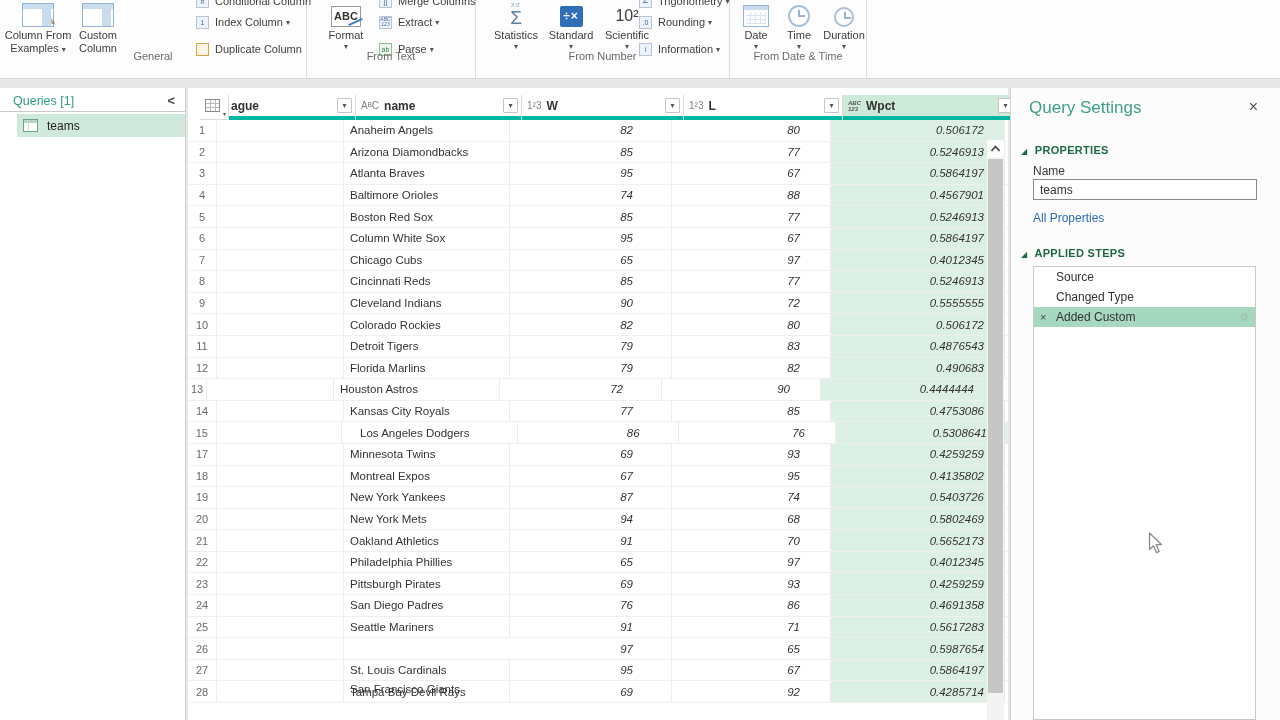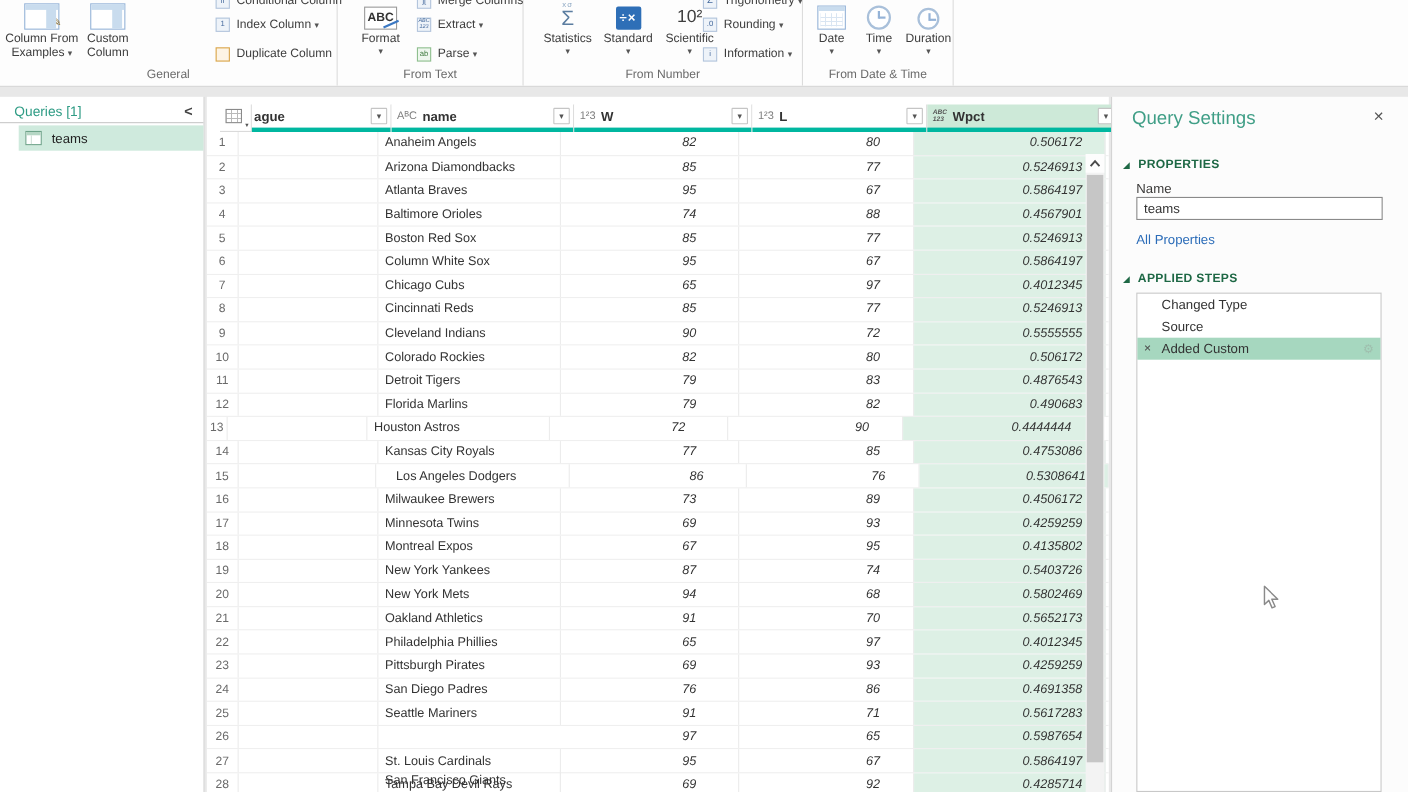--- a/index.html
+++ b/index.html
@@ -8,21 +8,21 @@
   .screen { position:relative; width:1280px; height:720px; }
 
   
   .ribbon { position:absolute; left:0; top:0; width:1280px; height:79px; background:#fdfdfd;
     border-bottom:1px solid #d5d5d5; overflow:hidden; }
   .rgroup { position:absolute; top:0; height:78px; border-right:1px solid #dcdcdc; }
   .g-general { left:0; width:307px; }
   .g-fromtext { left:307px; width:169px; }
   .g-fromnumber { left:476px; width:254px; }
   .g-fromdt { left:730px; width:137px; }
-  .glabel { position:absolute; bottom:4px; left:0; right:0; text-align:center;
+  .glabel { position:absolute; bottom:16px; left:0; right:0; text-align:center;
     font-size:11px; color:#6b6b6b; }
   .bigbtns { position:absolute; left:4px; top:0; display:flex; }
   .bigbtn { display:flex; flex-direction:column; align-items:center; font-size:11px;
     line-height:13px; color:#3e3e3e; text-align:center; padding-top:0; }
   .bicon { height:27px; display:flex; align-items:flex-end; justify-content:center; margin-bottom:2px; }
   .caret { font-size:8px; color:#555; }
   .caret.inline { margin-left:3px; }
   .caret.below { display:block; line-height:8px; margin-top:1px; }
 
   .smallcol { position:absolute; top:0; bottom:16px; }
@@ -489,28 +489,20 @@
 
       <div class="tr">
         <div class="td num" style="width:29px;">15</div>
         <div class="td" style="width:127px;"></div>
         <div class="td name" style="width:166px;margin-left:12px;">Los Angeles Dodgers</div>
         <div class="td right w" style="width:162px;">86</div>
         <div class="td right l" style="width:159px;">76</div>
         <div class="td right wpct" style="width:174px;">0.5308641</div>
       </div>
 
-      <div class="tr">
-        <div class="td num" style="width:29px;">16</div>
-        <div class="td" style="width:127px;"></div>
-        <div class="td name" style="width:166px;">Milwaukee Brewers</div>
-        <div class="td right w" style="width:162px;">73</div>
-        <div class="td right l" style="width:159px;">89</div>
-        <div class="td right wpct" style="width:174px;">0.4506172</div>
-      </div>
 
       <div class="tr">
         <div class="td num" style="width:29px;">17</div>
         <div class="td" style="width:127px;"></div>
         <div class="td name" style="width:166px;">Minnesota Twins</div>
         <div class="td right w" style="width:162px;">69</div>
         <div class="td right l" style="width:159px;">93</div>
         <div class="td right wpct" style="width:174px;">0.4259259</div>
       </div>
 
@@ -636,27 +628,27 @@
     <input class="qs-nameinput" type="text" value="teams" style="">
     <div class="qs-allprops">All Properties</div>
 
     <div class="qs-section s-steps">
       <span class="tri">◢</span>
       <span>APPLIED STEPS</span>
     </div>
     <div class="steps-box">
       <div class="step">
 
+        <span class="slbl">Source</span>
+
+      </div>
+
+      <div class="step">
+
         <span class="slbl">Changed Type</span>
-
-      </div>
-
-      <div class="step">
-
-        <span class="slbl">Source</span>
 
       </div>
 
       <div class="step selected">
         <span class="sx">×</span>
         <span class="slbl">Added Custom</span>
         <span class="sgear">⚙</span>
       </div>
     </div>
 

